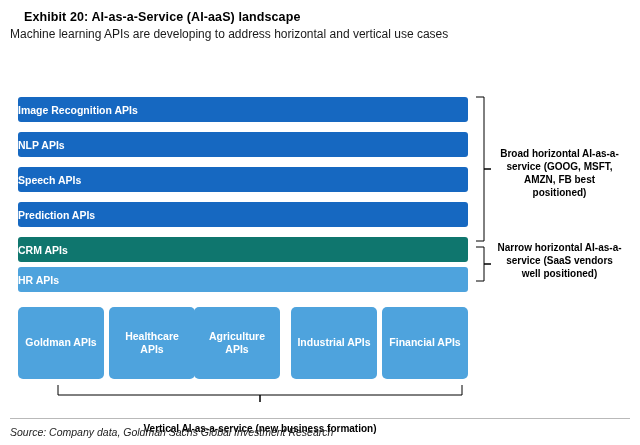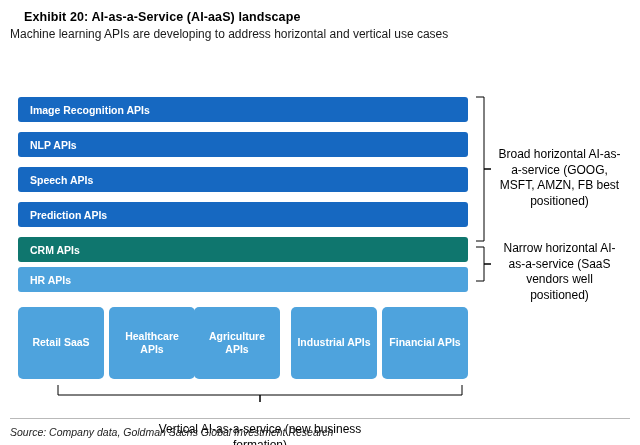--- a/index.html
+++ b/index.html
@@ -45,21 +45,21 @@
     left: 8px;
     width: 450px;
     height: 25px;
     border-radius: 3px;
     background: #1668c1;
     color: #ffffff;
     font-size: 10.5px;
     font-weight: bold;
     display: flex;
     align-items: center;
-    padding-left: 12px;
+    padding-left: 0;
     box-sizing: border-box;
   }
   .bar.light {
     background: #4ea3dd;
   }
 
   
   .tile {
     position: absolute;
     top: 258px;
@@ -75,22 +75,22 @@
     justify-content: center;
     text-align: center;
     line-height: 1.25;
     box-sizing: border-box;
     padding: 4px;
   }
 
   
   .annotation {
     position: absolute;
-    font-size: 12px;
-    font-weight: normal;
+    font-size: 10px;
+    font-weight: bold;
     color: #000000;
     text-align: center;
     line-height: 1.3;
   }
   .ann-top {
     left: 487px;
     top: 98px;
     width: 125px;
   }
   .ann-mid {
@@ -162,21 +162,21 @@
       <span>Prediction APIs</span>
     </div>
     <div class="bar light" style="top:188px; background:#0f766e;">
       <span>CRM APIs</span>
     </div>
     <div class="bar light" style="top:218px; background:#4ea3dd;">
       <span>HR APIs</span>
     </div>
 
     <div class="tile" style="left:8px;">
-      <span>Retail SaaS</span>
+      <span>Goldman APIs</span>
     </div>
     <div class="tile" style="left:99px;">
       <span>Healthcare APIs</span>
     </div>
     <div class="tile" style="left:184px;">
       <span>Agriculture APIs</span>
     </div>
     <div class="tile" style="left:281px;">
       <span>Industrial APIs</span>
     </div>

